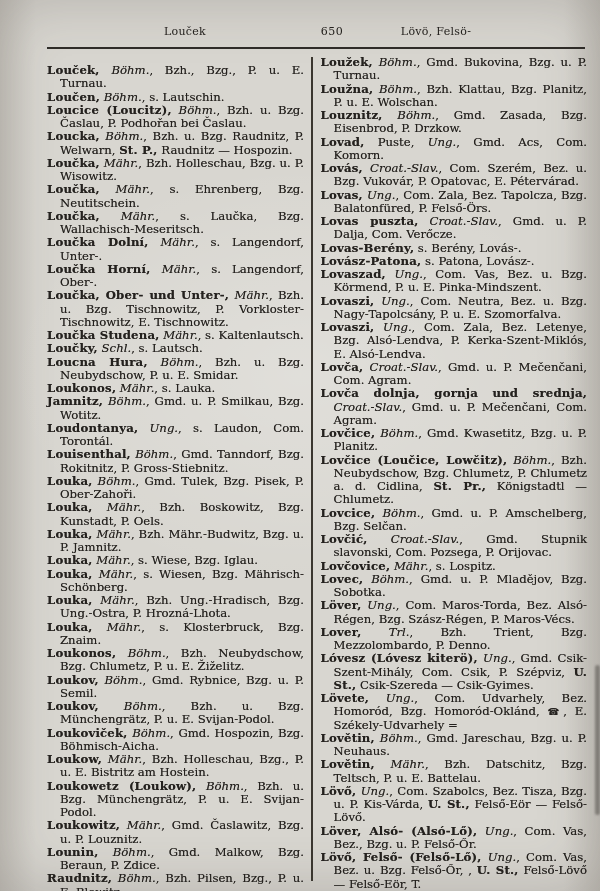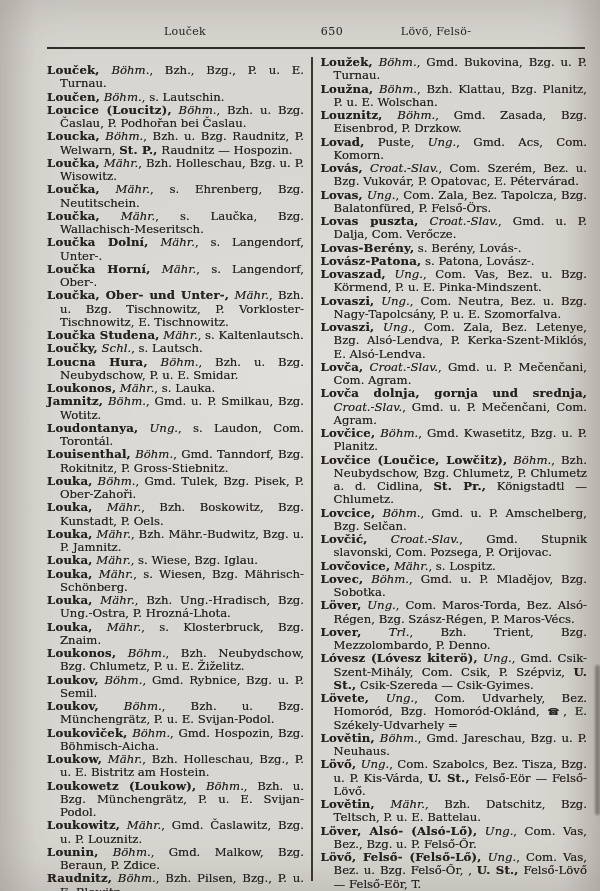--- a/index.html
+++ b/index.html
@@ -102,19 +102,19 @@
         <p class="entry"><span class="b">Lovčice (Loučice, Lowčitz),</span><span class="i"> Böhm.</span><span>, Bzh. Neubydschow, Bzg. Chlumetz, P. Chlumetz a. d. Cidlina, </span><span class="b">St. Pr.,</span><span> Königstadtl — Chlumetz.</span></p>
         <p class="entry"><span class="b">Lovcice,</span><span class="i"> Böhm.</span><span>, Gmd. u. P. Amschelberg, Bzg. Selčan.</span></p>
         <p class="entry"><span class="b">Lovčić,</span><span class="i"> Croat.-Slav.</span><span>, Gmd. Stupnik slavonski, Com. Pozsega, P. Orijovac.</span></p>
         <p class="entry"><span class="b">Lovčovice,</span><span class="i"> Mähr.</span><span>, s. Lospitz.</span></p>
         <p class="entry"><span class="b">Lovec,</span><span class="i"> Böhm.</span><span>, Gmd. u. P. Mladějov, Bzg. Sobotka.</span></p>
         <p class="entry"><span class="b">Löver,</span><span class="i"> Ung.</span><span>, Com. Maros-Torda, Bez. Alsó-Régen, Bzg. Szász-Régen, P. Maros-Vécs.</span></p>
         <p class="entry"><span class="b">Lover,</span><span class="i"> Trl.</span><span>, Bzh. Trient, Bzg. Mezzolombardo, P. Denno.</span></p>
         <p class="entry"><span class="b">Lóvesz (Lóvesz kiterö),</span><span class="i"> Ung.</span><span>, Gmd. Csik-Szent-Mihály, Com. Csik, P. Szépviz, </span><span class="b">U. St.,</span><span> Csik-Szereda — Csik-Gyimes.</span></p>
         <p class="entry"><span class="b">Lövete,</span><span class="i"> Ung.</span><span>, Com. Udvarhely, Bez. Homoród, Bzg. Homoród-Oklánd, </span><span class="sym">☎</span><span>, E. Székely-Udvarhely =</span></p>
         <p class="entry"><span class="b">Lovětin,</span><span class="i"> Böhm.</span><span>, Gmd. Jareschau, Bzg. u. P. Neuhaus.</span></p>
+        <p class="entry"><span class="b">Lovětin,</span><span class="i"> Mähr.</span><span>, Bzh. Datschitz, Bzg. Teltsch, P. u. E. Battelau.</span></p>
         <p class="entry"><span class="b">Lövő,</span><span class="i"> Ung.</span><span>, Com. Szabolcs, Bez. Tisza, Bzg. u. P. Kis-Várda, </span><span class="b">U. St.,</span><span> Felső-Eör — Felső-Lövő.</span></p>
-        <p class="entry"><span class="b">Lovětin,</span><span class="i"> Mähr.</span><span>, Bzh. Datschitz, Bzg. Teltsch, P. u. E. Battelau.</span></p>
         <p class="entry"><span class="b">Löver, Alsó- (Alsó-Lő),</span><span class="i"> Ung.</span><span>, Com. Vas, Bez., Bzg. u. P. Felső-Őr.</span></p>
         <p class="entry"><span class="b">Lövő, Felső- (Felső-Lő),</span><span class="i"> Ung.</span><span>, Com. Vas, Bez. u. Bzg. Felső-Őr, </span><span>, </span><span class="b">U. St.,</span><span> Felső-Lövő — Felső-Eör, T.</span></p>
       </div>
   </div>
 </div>
 
 </body></html>

